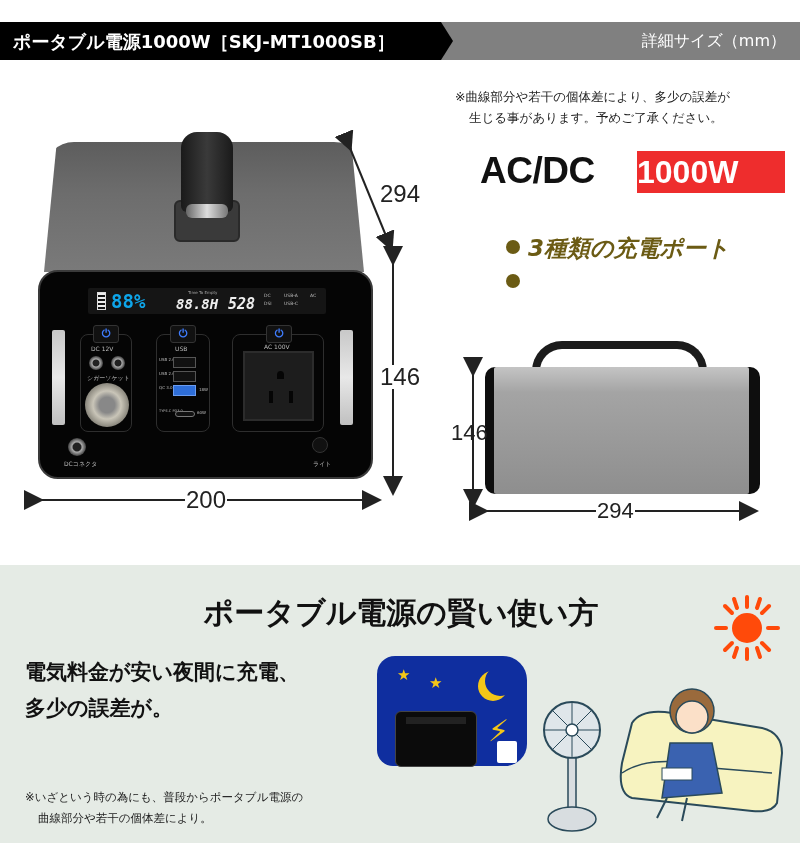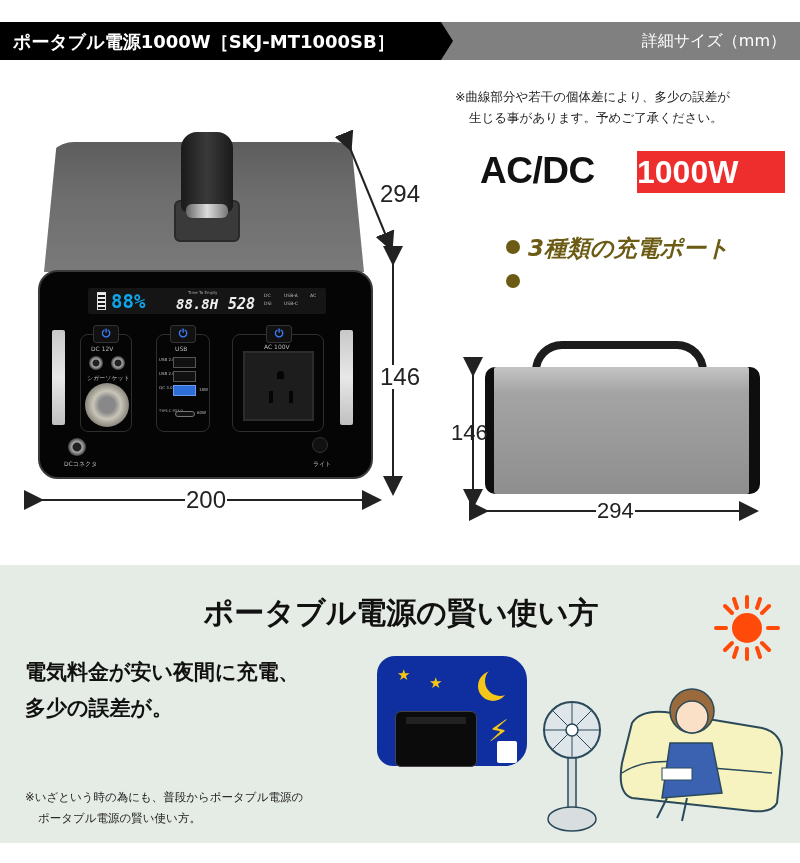--- a/index.html
+++ b/index.html
@@ -196,21 +196,21 @@
 <span class="dim" style="left:596px;top:500px;font-size:22px">294</span>
 
 <div class="usage">
   <div class="usage-title">ポータブル電源の賢い使い方</div>
   <div class="usage-text">
     <div>電気料金が安い夜間に充電、</div>
     <div>多少の誤差が。</div>
   </div>
   <div class="usage-note">
     <div>※いざという時の為にも、普段からポータブル電源の</div>
-    <div class="l2">ポータブル電源の賢い使い方。</div>
+    <div class="l2">曲線部分や若干の個体差により。</div>
   </div>
 
   <div class="night">
     <span class="star" style="left:20px;top:12px">★</span>
     <span class="star" style="left:52px;top:20px">★</span>
     <div class="moon"></div>
     <div class="mini-dev">
       <div class="mini-lcd"></div>
     </div>
     <span class="bolt">⚡</span>

